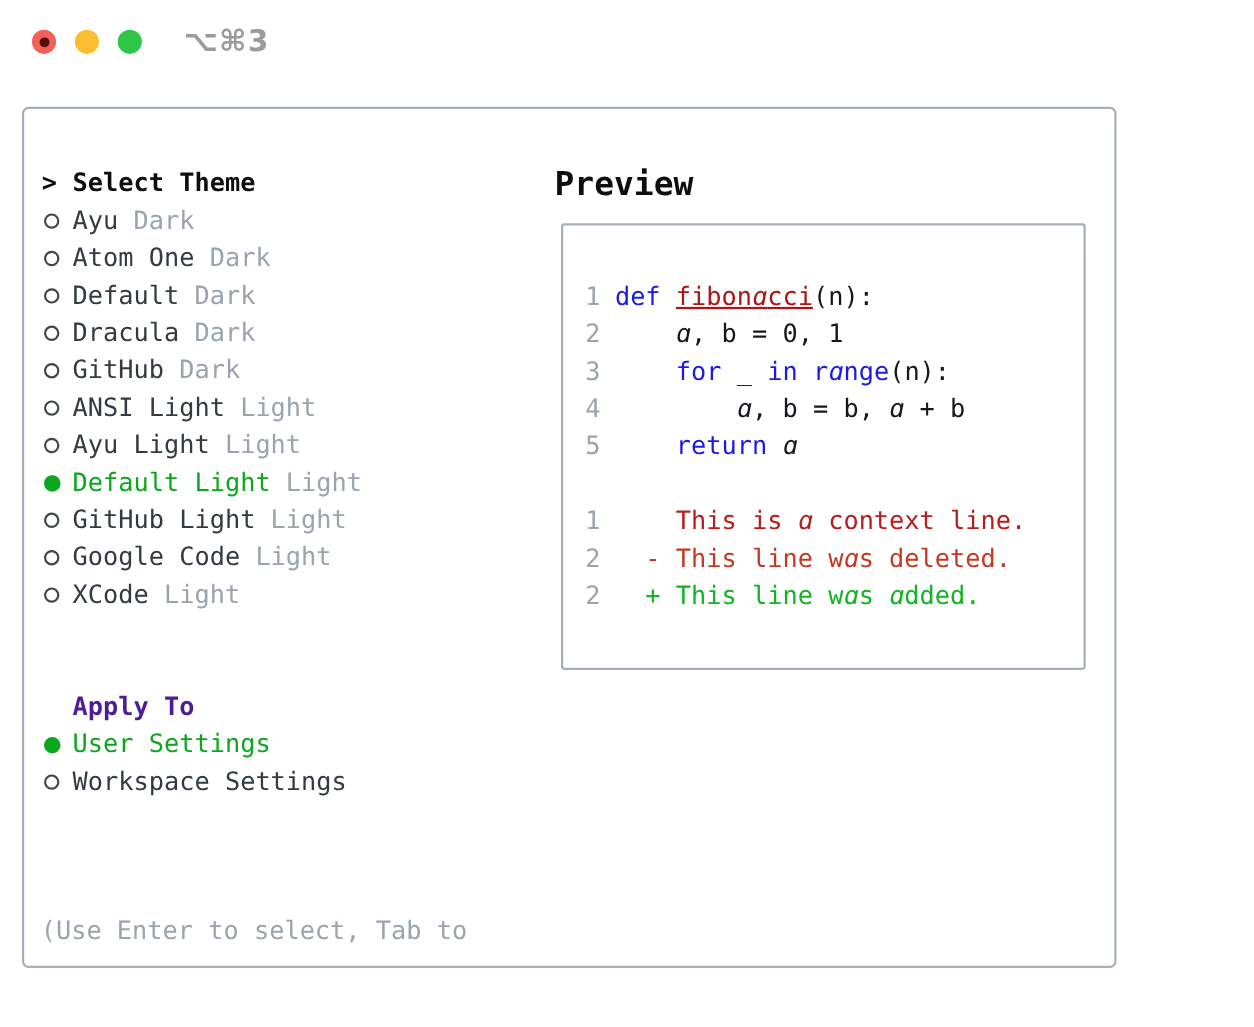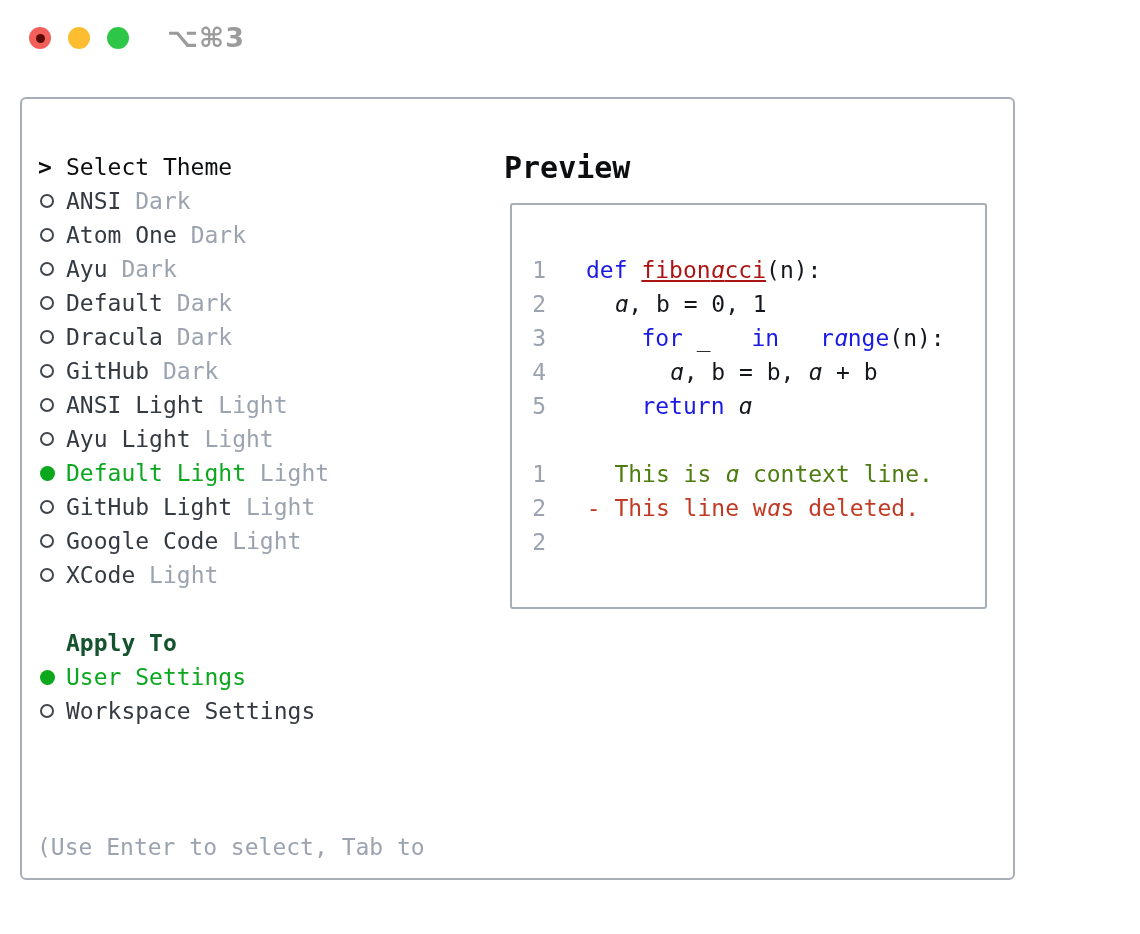--- a/index.html
+++ b/index.html
@@ -18,40 +18,40 @@
              font-size:27px;font-weight:600;color:#9b9b9b;letter-spacing:1px;}
 
   
   .panel{position:absolute;left:20px;top:97px;width:995px;height:783px;box-sizing:border-box;
          border:2px solid #a6aeb8;border-radius:6px;background:#fff;}
   .row{height:34px;display:flex;align-items:center;font-size:23px;color:#343a42;white-space:pre;}
   .marker{width:28px;display:flex;align-items:center;flex:none;}
   .circle{width:14px;height:14px;box-sizing:border-box;border:2px solid #41474f;border-radius:50%;margin-left:2px;}
   .circle.on{border:none;width:15px;height:15px;background:var(--accent-green,#0ba81e);}
   .prompt{font-weight:700;color:#0c0e10;}
-  .hdr{font-weight:400;color:#0c0e10;}
-  .hdr2{font-weight:700;color:#14532d;}
+  .hdr{font-weight:700;color:#0c0e10;}
+  .hdr2{font-weight:700;color:#4c1d95;}
   .muted{color:var(--muted-gray,#9aa3af);margin-left:1ch;}
   .sel{color:var(--accent-green,#0ba81e);}
   #theme-list{position:absolute;left:16px;top:51px;}
   #apply-block{position:absolute;left:16px;top:527px;}
   #help{position:absolute;left:15px;top:663px;font-size:23px;line-height:34px;color:var(--muted-gray,#9aa3af);white-space:pre;}
 
   
   #preview-title{position:absolute;left:482px;top:51px;height:34px;display:flex;align-items:center;
                  font-size:30px;font-weight:700;color:#0c0e10;}
   #preview-box{position:absolute;left:488px;top:104px;width:477px;height:406px;box-sizing:border-box;
                border:2px solid #a6aeb8;border-radius:3px;background:#fff;padding:48px 0 0 20px;overflow:hidden;}
   .crow{height:34px;display:flex;align-items:center;font-size:23px;white-space:pre;}
   .num{width:14px;margin-right:13px;color:var(--muted-gray,#9aa3af);flex:none;text-align:right;}
   .code{white-space:pre;color:#14171c;}
-  .seg-kw{color:var(--keyword-blue,#1a1ae4);margin-left:27px;}
+  .seg-kw{color:var(--keyword-blue,#1a1ae4);}
   .seg-fn{color:var(--function-red,#ad1414);text-decoration:underline;}
   .seg-pl{color:#14171c;}
-  .seg-ctx{color:#4d7c0f;}
+  .seg-ctx{color:#b91c1c;}
   .seg-del{color:var(--deleted-red,#c23a23);}
   .seg-add{color:var(--added-green,#12b422);}
   .ia{font-style:italic;}
 </style>
 </head>
 <body>
 
 <div class="window">
 
   <div class="titlebar">
@@ -62,23 +62,22 @@
   <div class="win-title">⌥⌘3</div>
 
   <div class="panel">
 
     <div id="theme-list">
       <div class="row">
         <span class="marker prompt">&gt;</span>
         <span class="hdr">Select Theme</span>
       </div>
       <div id="theme-rows">
-          <div class="row"><span class="marker"><span class="circle"></span></span><span class="lbl"><span>ANSI</span><span class="muted">Dark</span></span></div>
+          <div class="row"><span class="marker"><span class="circle"></span></span><span class="lbl"><span>Ayu</span><span class="muted">Dark</span></span></div>
           <div class="row"><span class="marker"><span class="circle"></span></span><span class="lbl"><span>Atom One</span><span class="muted">Dark</span></span></div>
-          <div class="row"><span class="marker"><span class="circle"></span></span><span class="lbl"><span>Ayu</span><span class="muted">Dark</span></span></div>
           <div class="row"><span class="marker"><span class="circle"></span></span><span class="lbl"><span>Default</span><span class="muted">Dark</span></span></div>
           <div class="row"><span class="marker"><span class="circle"></span></span><span class="lbl"><span>Dracula</span><span class="muted">Dark</span></span></div>
           <div class="row"><span class="marker"><span class="circle"></span></span><span class="lbl"><span>GitHub</span><span class="muted">Dark</span></span></div>
           <div class="row"><span class="marker"><span class="circle"></span></span><span class="lbl"><span>ANSI Light</span><span class="muted">Light</span></span></div>
           <div class="row"><span class="marker"><span class="circle"></span></span><span class="lbl"><span>Ayu Light</span><span class="muted">Light</span></span></div>
           <div class="row"><span class="marker"><span class="circle on"></span></span><span class="lbl"><span class="sel">Default Light</span><span class="muted">Light</span></span></div>
           <div class="row"><span class="marker"><span class="circle"></span></span><span class="lbl"><span>GitHub Light</span><span class="muted">Light</span></span></div>
           <div class="row"><span class="marker"><span class="circle"></span></span><span class="lbl"><span>Google Code</span><span class="muted">Light</span></span></div>
           <div class="row"><span class="marker"><span class="circle"></span></span><span class="lbl"><span>XCode</span><span class="muted">Light</span></span></div>
         </div>
@@ -105,18 +104,18 @@
     <div id="preview-box">
       <div id="code-lines">
           <div class="crow"><span class="num">1</span><span class="code"><span class="seg-kw">def</span><span class="seg-pl"> </span><span class="seg-fn">fibon<span class="ia">ɑ</span>cci</span><span class="seg-pl">(n):</span></span></div>
           <div class="crow"><span class="num">2</span><span class="code"><span class="seg-pl">    <span class="ia">ɑ</span>, b = 0, 1</span></span></div>
           <div class="crow"><span class="num">3</span><span class="code"><span class="seg-pl">    </span><span class="seg-kw">for</span><span class="seg-pl"> _ </span><span class="seg-kw">in</span><span class="seg-pl"> </span><span class="seg-kw">r<span class="ia">ɑ</span>nge</span><span class="seg-pl">(n):</span></span></div>
           <div class="crow"><span class="num">4</span><span class="code"><span class="seg-pl">        <span class="ia">ɑ</span>, b = b, <span class="ia">ɑ</span> + b</span></span></div>
           <div class="crow"><span class="num">5</span><span class="code"><span class="seg-pl">    </span><span class="seg-kw">return</span><span class="seg-pl"> <span class="ia">ɑ</span></span></span></div>
           <div class="crow"><span class="num"></span><span class="code"></span></div>
           <div class="crow"><span class="num">1</span><span class="code"><span class="seg-ctx">    This is <span class="ia">ɑ</span> context line.</span></span></div>
           <div class="crow"><span class="num">2</span><span class="code"><span class="seg-del">  - This line w<span class="ia">ɑ</span>s deleted.</span></span></div>
-          <div class="crow"><span class="num">2</span></div>
+          <div class="crow"><span class="num">2</span><span class="code"><span class="seg-add">  + This line w<span class="ia">ɑ</span>s <span class="ia">ɑ</span>dded.</span></span></div>
         </div>
     </div>
 
   </div>
 </div>
 
 </body></html>

